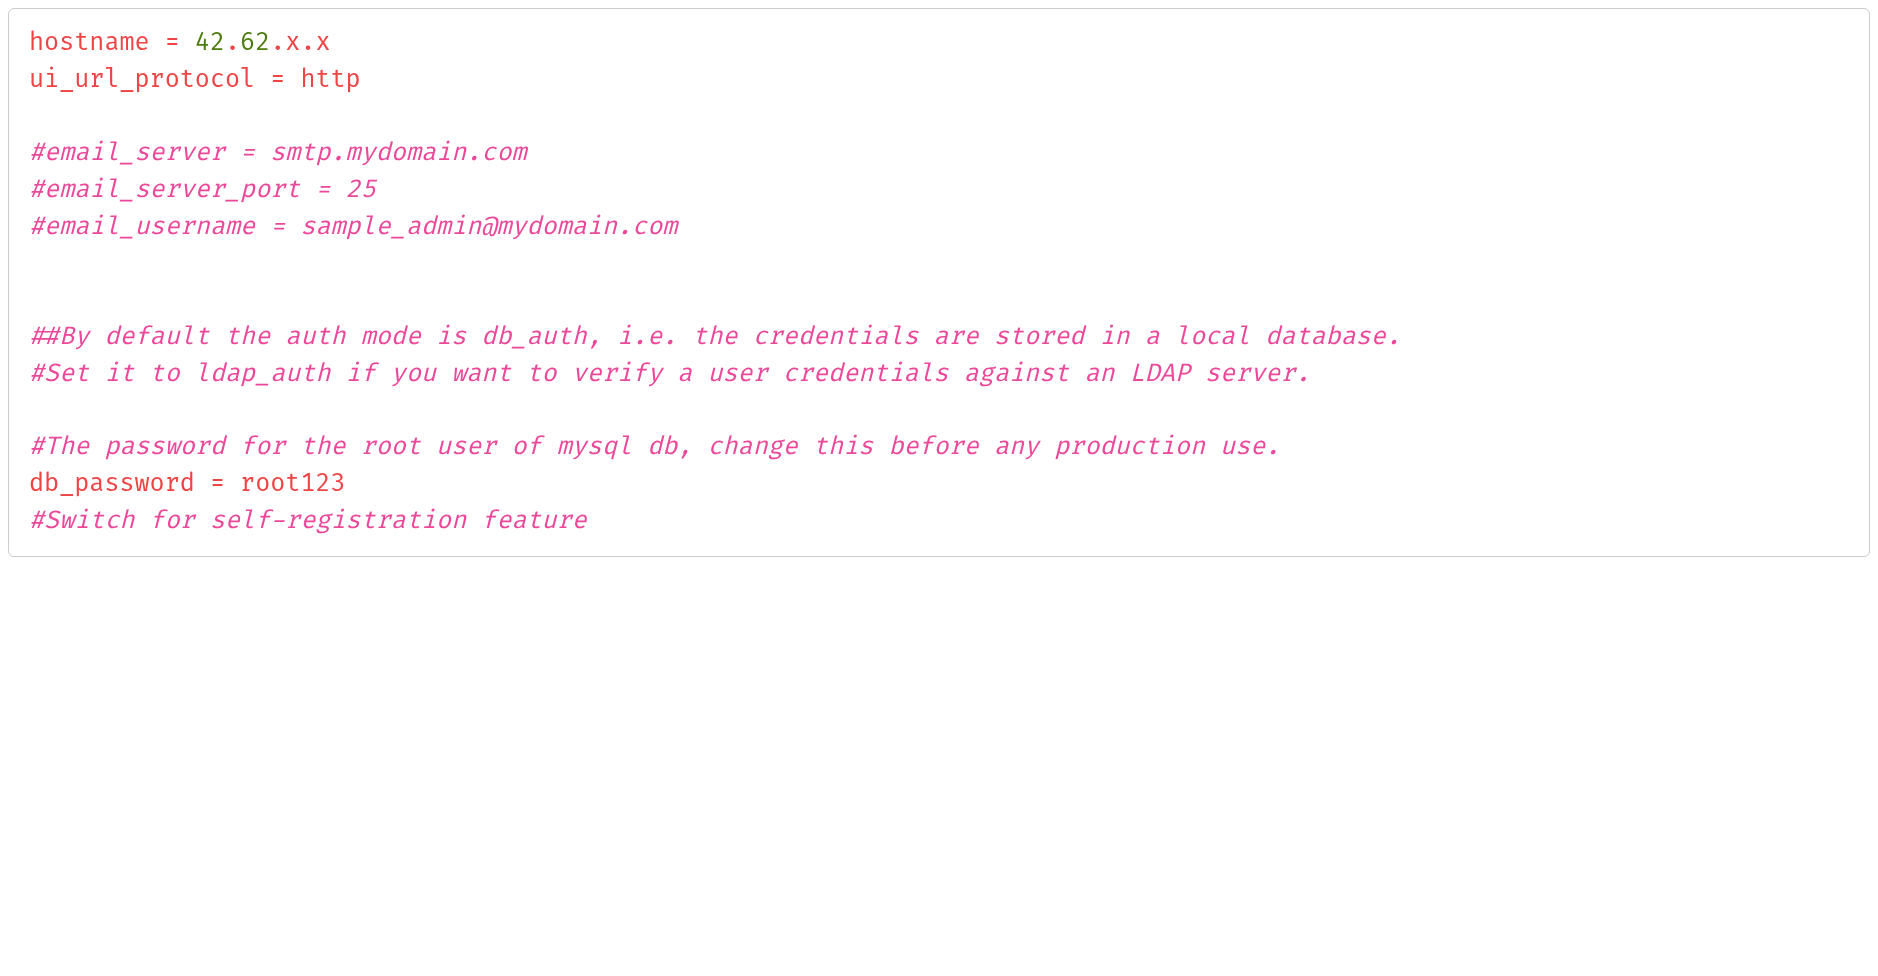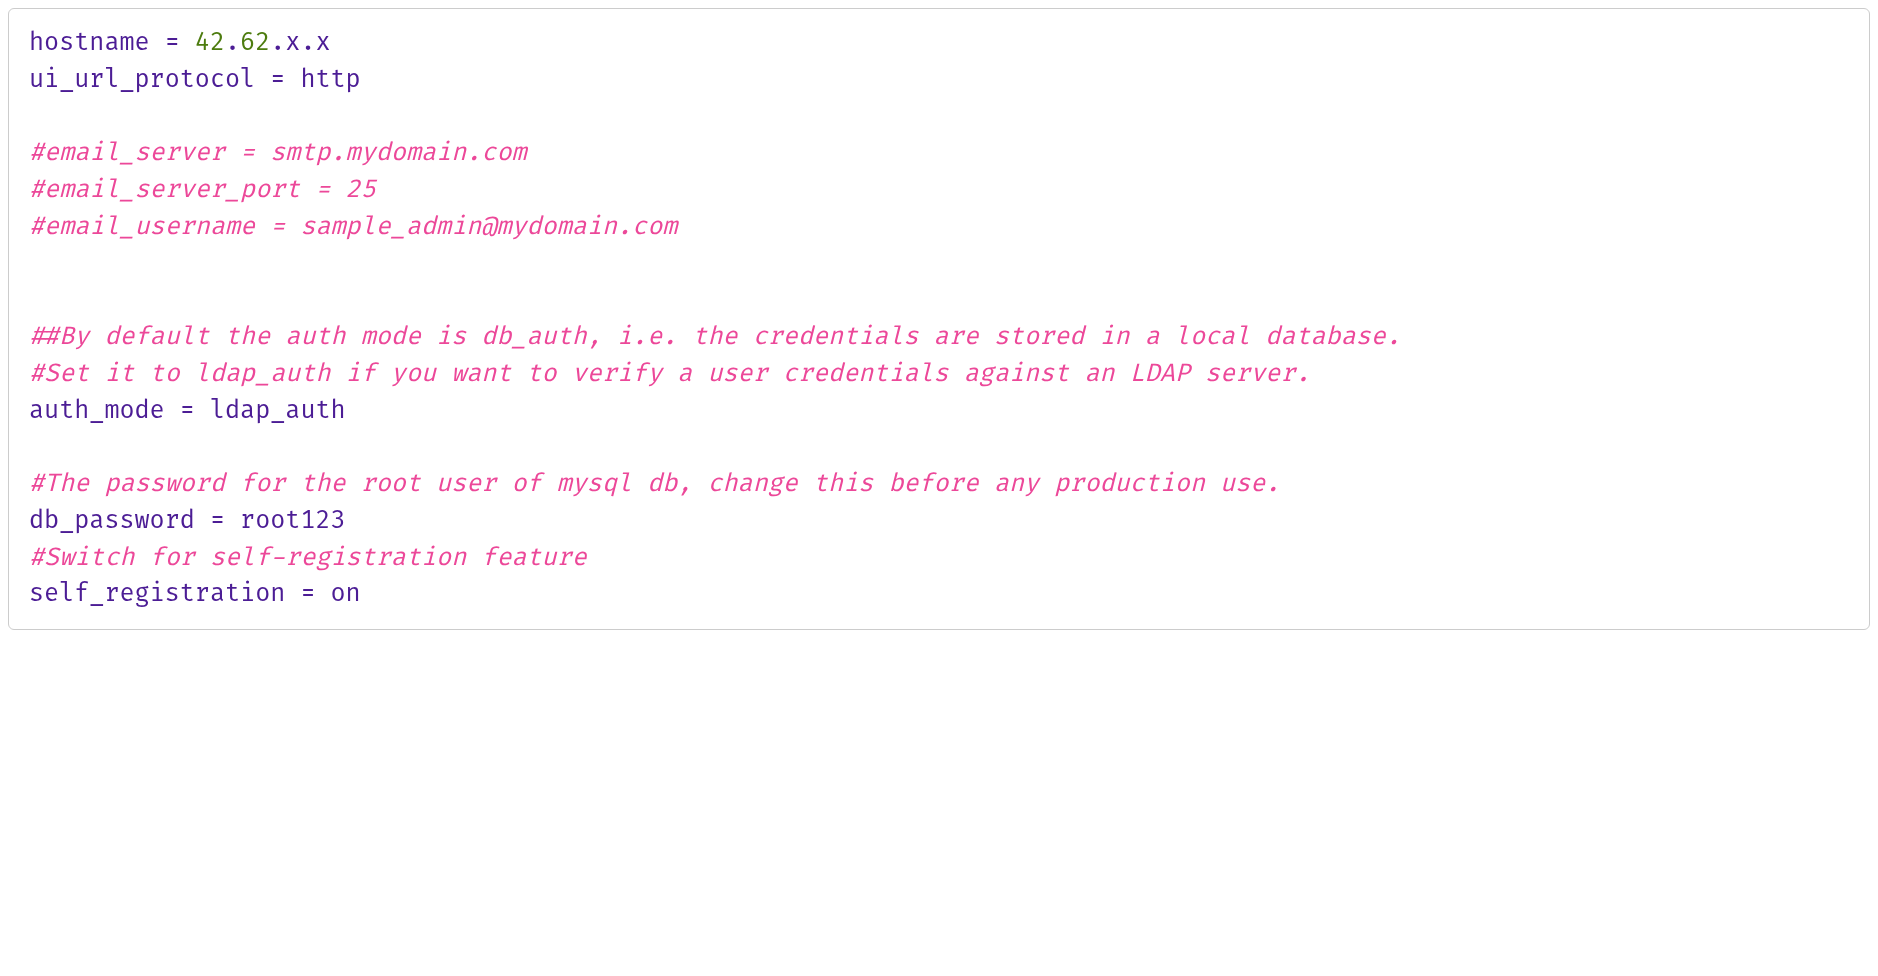--- a/index.html
+++ b/index.html
@@ -22,36 +22,34 @@
       color: #333333;
     }
     .comment {
       color: #ec4899;
       font-style: italic;
     }
     .number {
       color: #4d7c0f;
     }
     .plain {
-      color: #4c1d95;
+      color: #ef4444;
     }
   </style>
 </head>
 <body>
 
 <div class="code-block">
   <div class="line"><span class="plain">hostname = </span><span class="number">42</span><span class="plain">.</span><span class="number">62</span><span class="plain">.x.x</span></div>
   <div class="line plain">ui_url_protocol = http</div>
   <div class="line">&nbsp;</div>
   <div class="line comment">#email_server = smtp.mydomain.com</div>
   <div class="line comment">#email_server_port = 25</div>
   <div class="line comment">#email_username = sample_admin@mydomain.com</div>
   <div class="line">&nbsp;</div>
   <div class="line">&nbsp;</div>
   <div class="line comment">##By default the auth mode is db_auth, i.e. the credentials are stored in a local database.</div>
   <div class="line comment">#Set it to ldap_auth if you want to verify a user credentials against an LDAP server.</div>
-  <div class="line plain">auth_mode = ldap_auth</div>
   <div class="line">&nbsp;</div>
   <div class="line comment">#The password for the root user of mysql db, change this before any production use.</div>
   <div class="line plain">db_password = root123</div>
   <div class="line comment">#Switch for self-registration feature</div>
-  <div class="line plain">self_registration = on</div>
 </div>
 
 </body></html>

